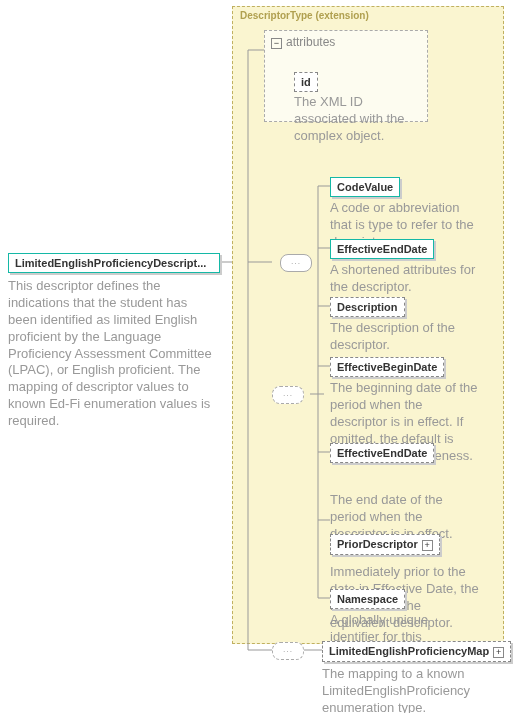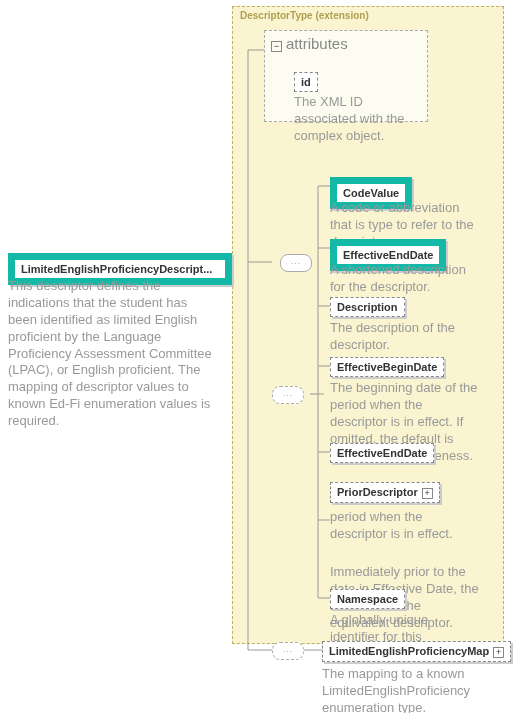--- a/index.html
+++ b/index.html
@@ -1,24 +1,24 @@
 <!DOCTYPE html>
 <html><head>
 <meta charset="utf-8">
 <style>
 body{margin:0;font-family:Verdana,Arial,sans-serif;font-size:10px;color:#333;width:516px;height:713px;position:relative;background:#fff}
 svg{position:absolute;top:0;left:0}
-.box{position:absolute;background:#fff;border:7px solid #14b8a6;padding:3px 6px;font-weight:bold;font-size:11px;white-space:nowrap}
+.box{position:absolute;background:#fff;border:1px solid #14b8a6;padding:3px 6px;font-weight:bold;font-size:11px;white-space:nowrap}
 .opt{border:1px dashed #888}
 .shad{box-shadow:2px 2px 0 #ccc}
 .desc{position:absolute;color:#999;font-size:13px;line-height:1.3;width:150px}
 .ext{position:absolute;border:1px dashed #c0b060;background:#faf5d0;width:270px}
 .ext-lbl{position:absolute;color:#b0a050;font-size:10px;font-weight:bold}
 .attr-box{position:absolute;border:1px dashed #aaa;background:#fdfcf0;padding:4px 6px}
-.attr-lbl{font-size:15px;color:#888}
+.attr-lbl{font-size:12px;color:#888}
 .seq{position:absolute;width:30px;height:16px;border:1px solid #aaa;border-radius:8px;background:#fff;display:flex;align-items:center;justify-content:center;font-size:7px;letter-spacing:1px;color:#999}
 .seq.o{border-style:dashed}
 .plus{display:inline-block;border:1px solid #888;width:9px;height:9px;line-height:9px;text-align:center;font-size:9px;margin-left:4px;font-weight:normal}
 .minus{display:inline-block;border:1px solid #888;width:9px;height:9px;line-height:9px;text-align:center;font-size:9px;margin-right:4px;font-weight:normal}
 </style>
 </head>
 <body>
 
 <div class="ext" style="left:232px;top:6px;height:636px"></div>
 <div class="ext-lbl" style="left:240px;top:10px">
@@ -56,32 +56,32 @@
 <div class="box opt" style="left:294px;top:72px">id</div>
 <div class="desc" style="left:294px;top:94px;width:126px">The XML ID associated with the complex object.</div>
 
 <div class="seq o" style="left:272px;top:386px">···</div>
 <div class="seq" style="left:280px;top:254px">···</div>
 
 <div class="box shad" style="left:330px;top:177px">CodeValue</div>
 <div class="desc" style="left:330px;top:200px">A code or abbreviation that is type to refer to the descriptor.</div>
 
 <div class="box shad" style="left:330px;top:239px">EffectiveEndDate</div>
-<div class="desc" style="left:330px;top:262px">A shortened description for the descriptor.</div>
+<div class="desc" style="left:330px;top:262px">A shortened attributes for the descriptor.</div>
 
 <div class="box opt shad" style="left:330px;top:297px">Description</div>
 <div class="desc" style="left:330px;top:320px">The description of the descriptor.</div>
 
 <div class="box opt shad" style="left:330px;top:357px">EffectiveBeginDate</div>
 <div class="desc" style="left:330px;top:380px">The beginning date of the period when the descriptor is in effect. If omitted, the default is immediate effectiveness.</div>
 
 <div class="box opt shad" style="left:330px;top:443px">EffectiveEndDate</div>
 <div class="desc" style="left:330px;top:492px">The end date of the period when the descriptor is in effect.</div>
 
-<div class="box opt shad" style="left:330px;top:482px"><span>PriorDescriptor</span><span class="plus">+</span></div>
+<div class="box opt shad" style="left:330px;top:534px"><span>PriorDescriptor</span><span class="plus">+</span></div>
 <div class="desc" style="left:330px;top:564px">Immediately prior to the date in Effective Date, the reference to the equivalent descriptor.</div>
 
 <div class="box opt shad" style="left:330px;top:589px">Namespace</div>
 <div class="desc" style="left:330px;top:612px">A globally unique identifier for this descriptor.</div>
 
 <div class="seq o" style="left:272px;top:642px">···</div>
 <div class="box opt shad" style="left:322px;top:641px"><span>LimitedEnglishProficiencyMap</span><span class="plus">+</span></div>
 <div class="desc" style="left:322px;top:666px;width:170px">The mapping to a known LimitedEnglishProficiency enumeration type.</div>
 
 </body></html>

